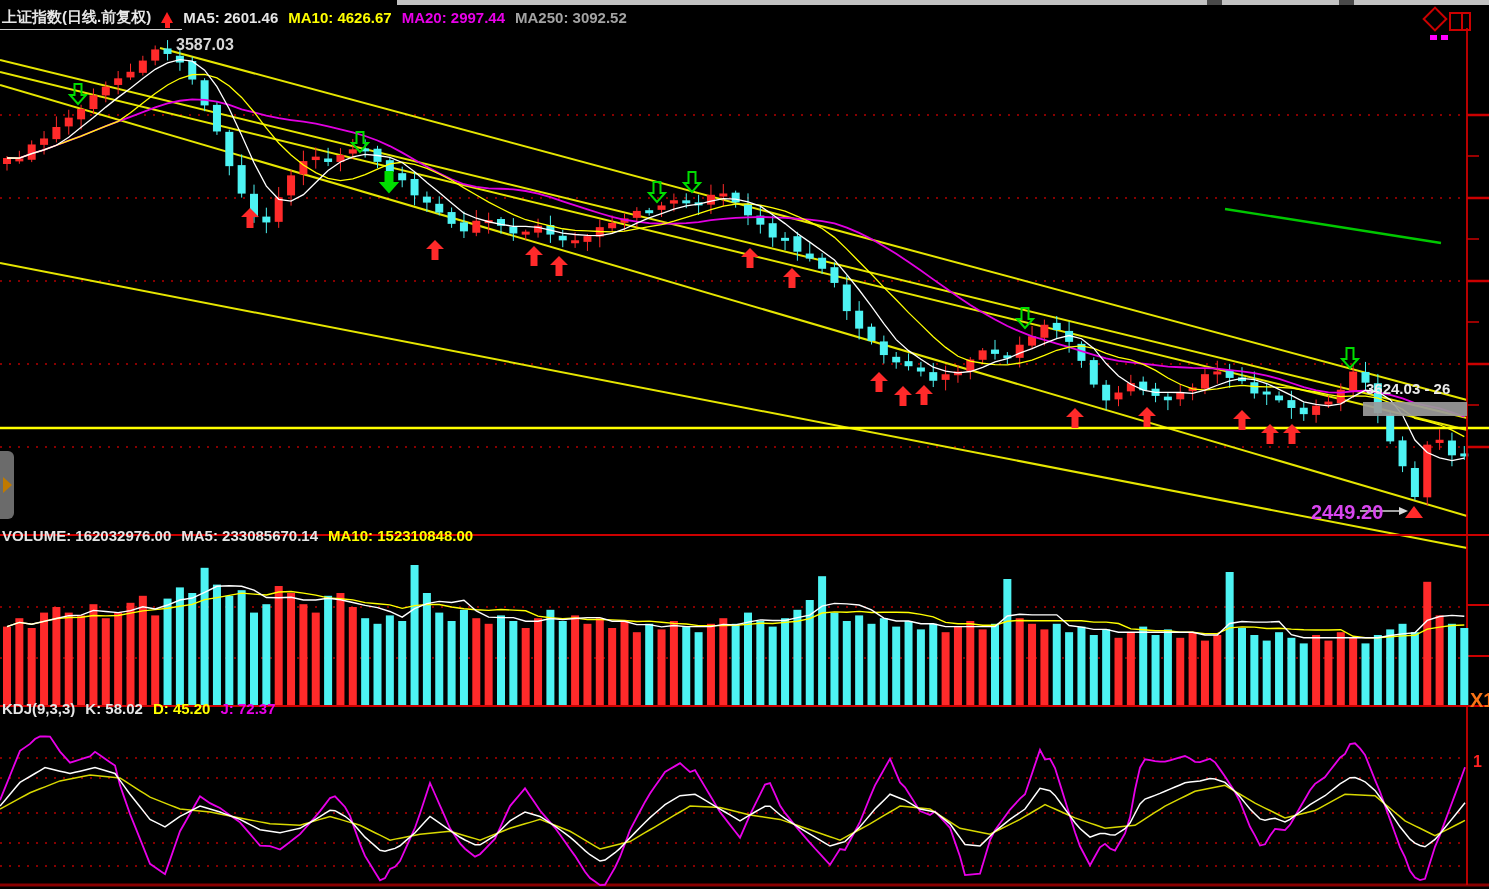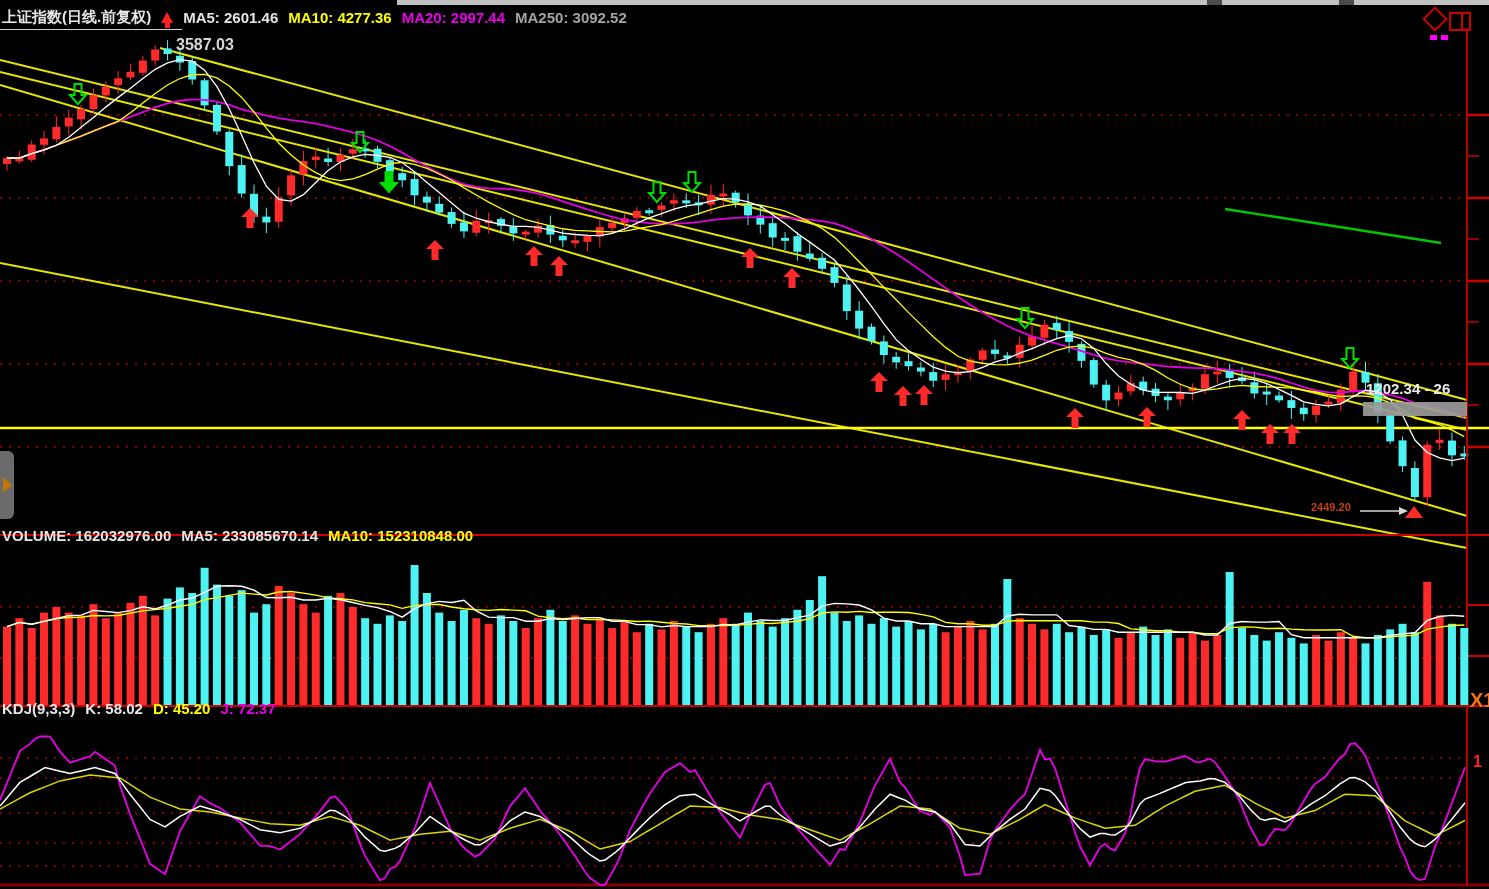--- a/index.html
+++ b/index.html
@@ -487,43 +487,43 @@
 
   <div class="topstrip">
     <div class="notch" style="left:810px"></div>
     <div class="notch" style="left:942px"></div>
   </div>
 
   <div class="hdr" style="left:2px;top:8px;">
     <span class="c-white">上证指数(日线.前复权)</span>
     <span class="uparrow-ico"></span>
     <span class="c-white">MA5: 2601.46</span>
-    <span class="c-yel">MA10: 4277.36</span>
+    <span class="c-yel">MA10: 4626.67</span>
     <span class="c-mag">MA20: 2997.44</span>
     <span class="c-grn">MA250: 3092.52</span>
   </div>
   <div class="title-underline"></div>
 
   <div class="hdr" style="left:2px;top:527px;">
     <span class="c-white">VOLUME: 162032976.00</span>
     <span class="c-white">MA5: 233085670.14</span>
     <span class="c-yel">MA10: 152310848.00</span>
   </div>
 
   <div class="hdr" style="left:2px;top:700px;">
     <span class="c-white">KDJ(9,3,3)</span>
     <span class="c-white">K: 58.02</span>
     <span class="c-yel">D: 45.20</span>
     <span class="c-mag">J: 72.37</span>
   </div>
 
   <div class="ovl lbl" style="left:176px;top:36px;font-size:16px;color:#d8d8d8;">3587.03</div>
-  <div class="ovl lbl" style="left:1366px;top:380px;font-size:15px;color:#eaeaea;width:101px;overflow:hidden;">1202.34 - 26</div>
+  <div class="ovl lbl" style="left:1366px;top:380px;font-size:15px;color:#eaeaea;width:101px;overflow:hidden;">3624.03 - 26</div>
   <div class="pricebox" style="left:1363px;top:402px;width:104px;height:14px;"></div>
-  <div class="ovl lbl" style="left:1311px;top:501px;font-size:11px;color:#c2410c;">2449.20</div>
+  <div class="ovl lbl" style="left:1311px;top:501px;font-size:20px;color:#d946ef;">2449.20</div>
   <div class="ovl lbl" style="left:1470px;top:689px;font-size:20px;color:#f97316;text-align:center;">X1</div>
   <div class="ovl lbl" style="left:1473px;top:753px;font-size:16px;color:#ff2222;">1</div>
 
   <div class="expander">
     <div class="tri"></div>
   </div>
 
   <div class="icon-diamond"></div>
   <div class="icon-panes"></div>
   <div class="mgdot" style="left:1430px;top:35px;"></div>

